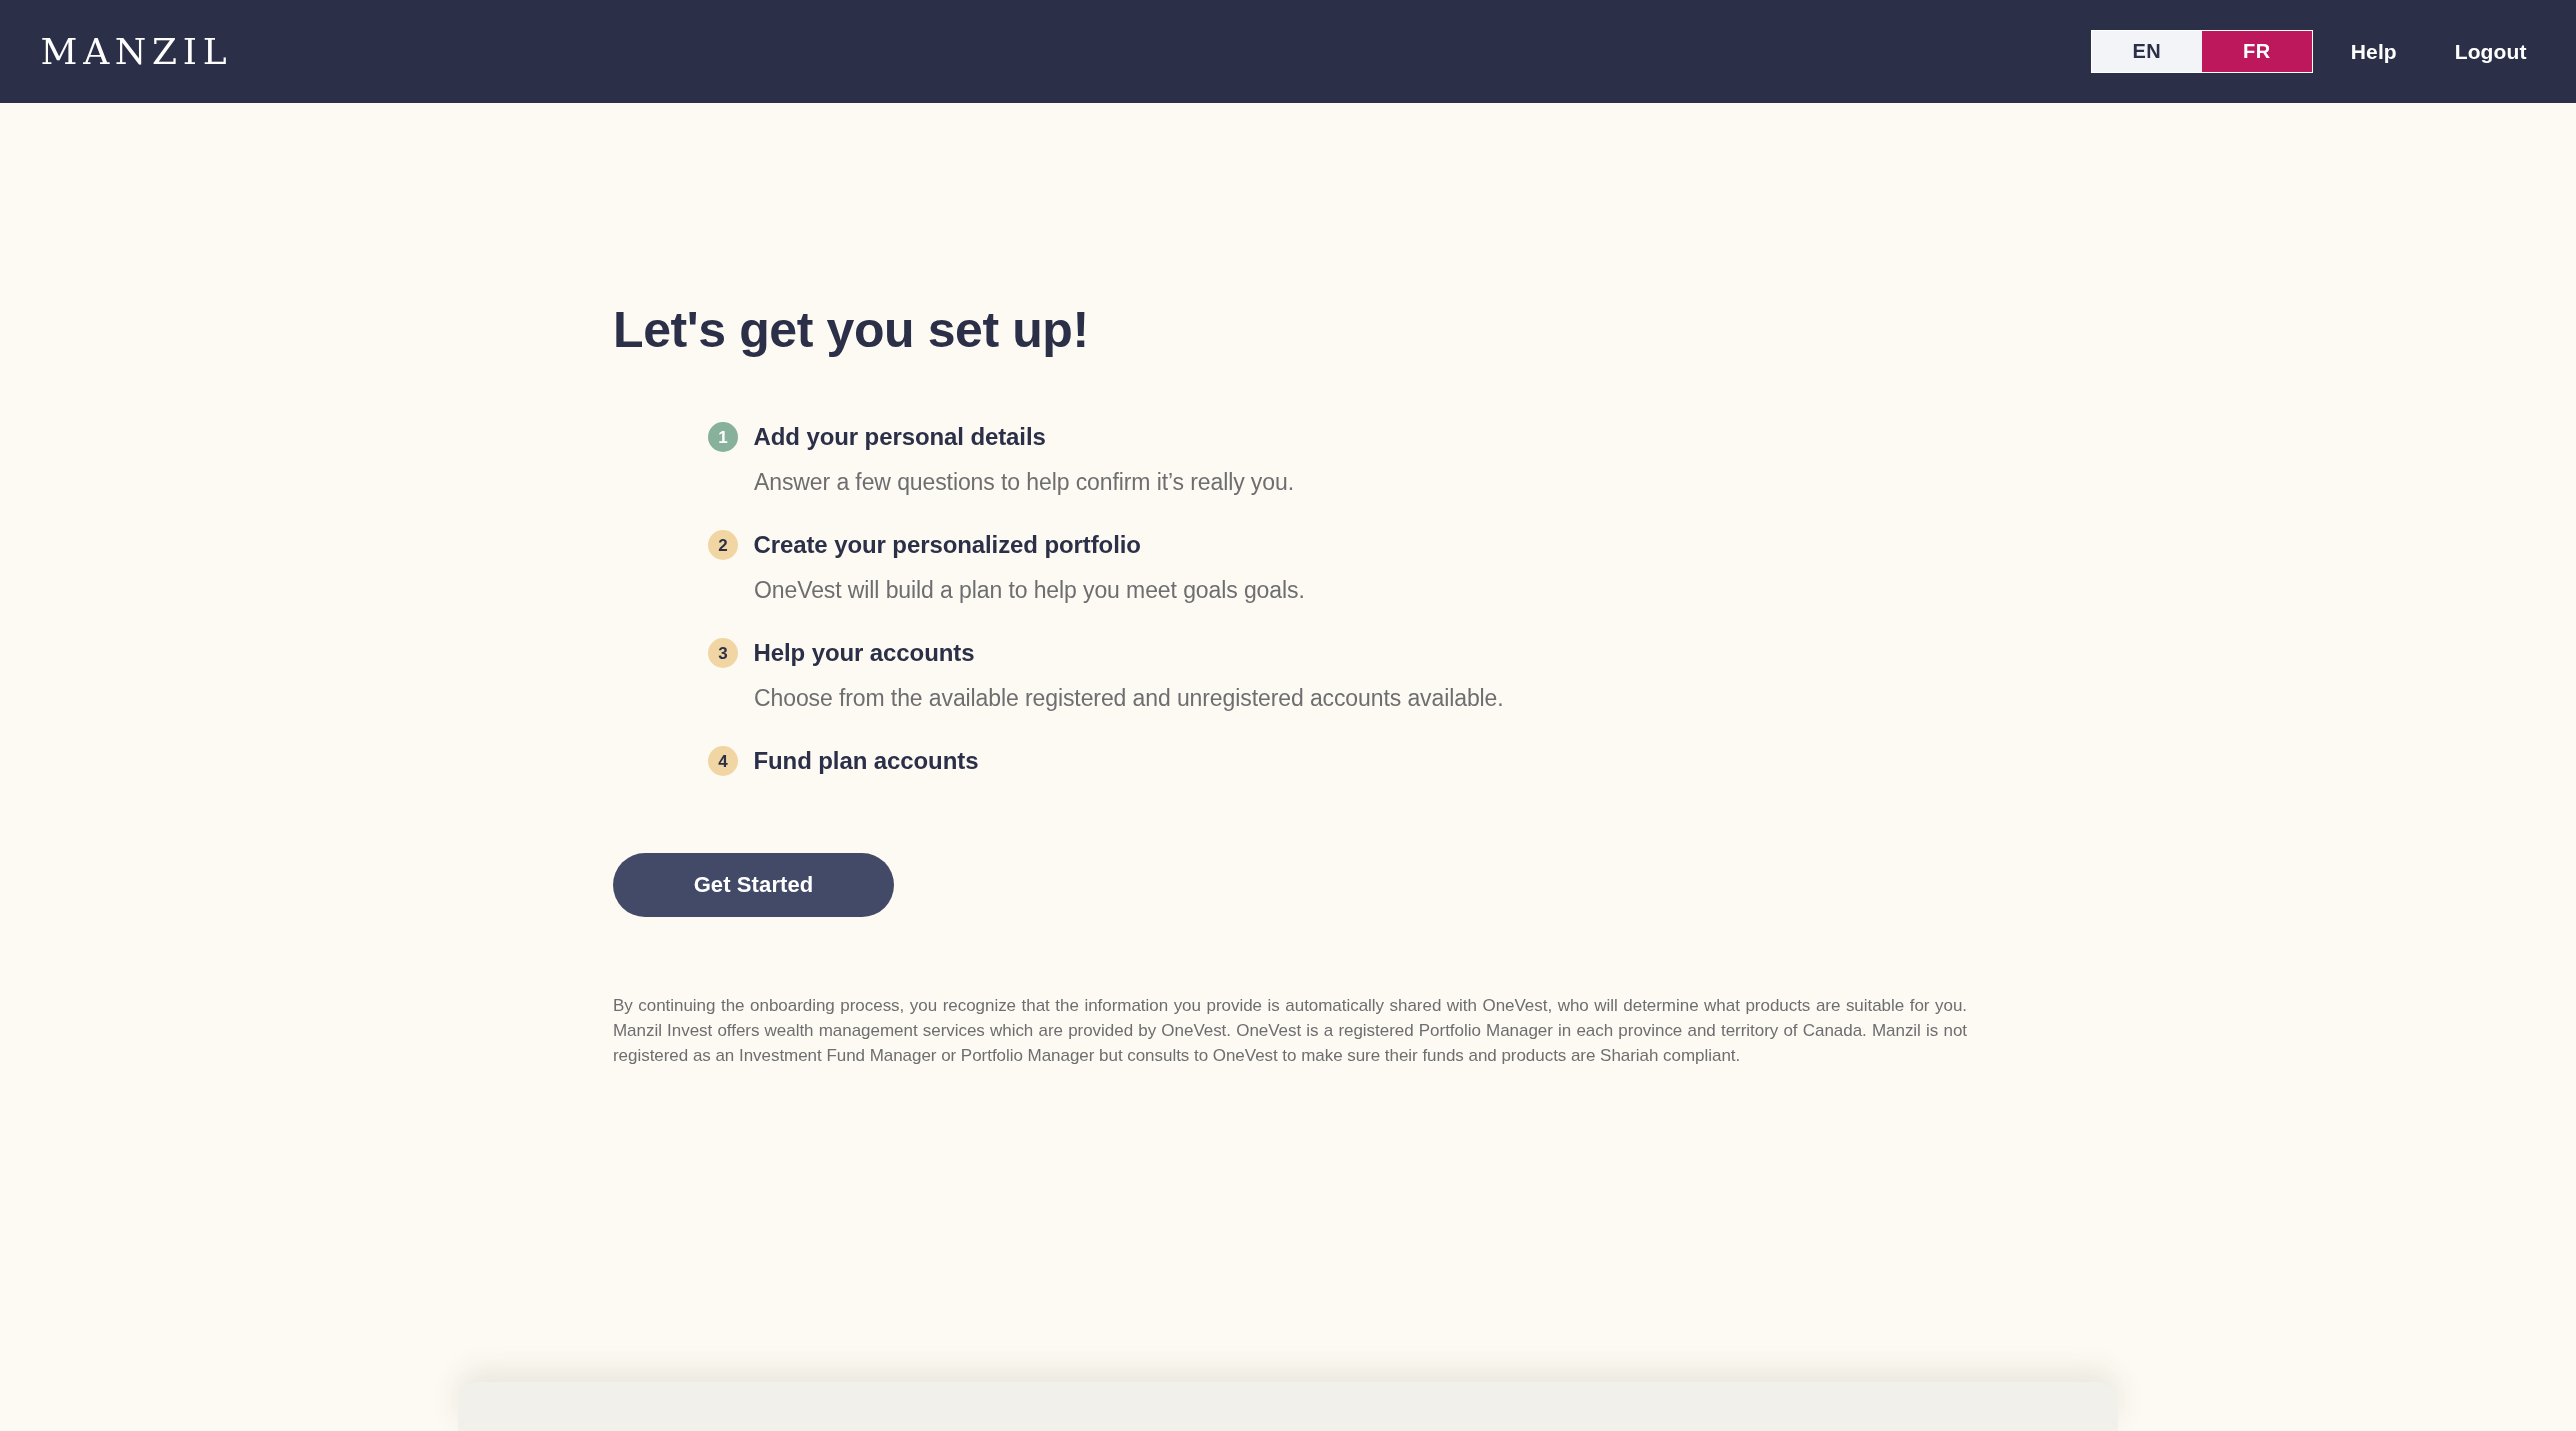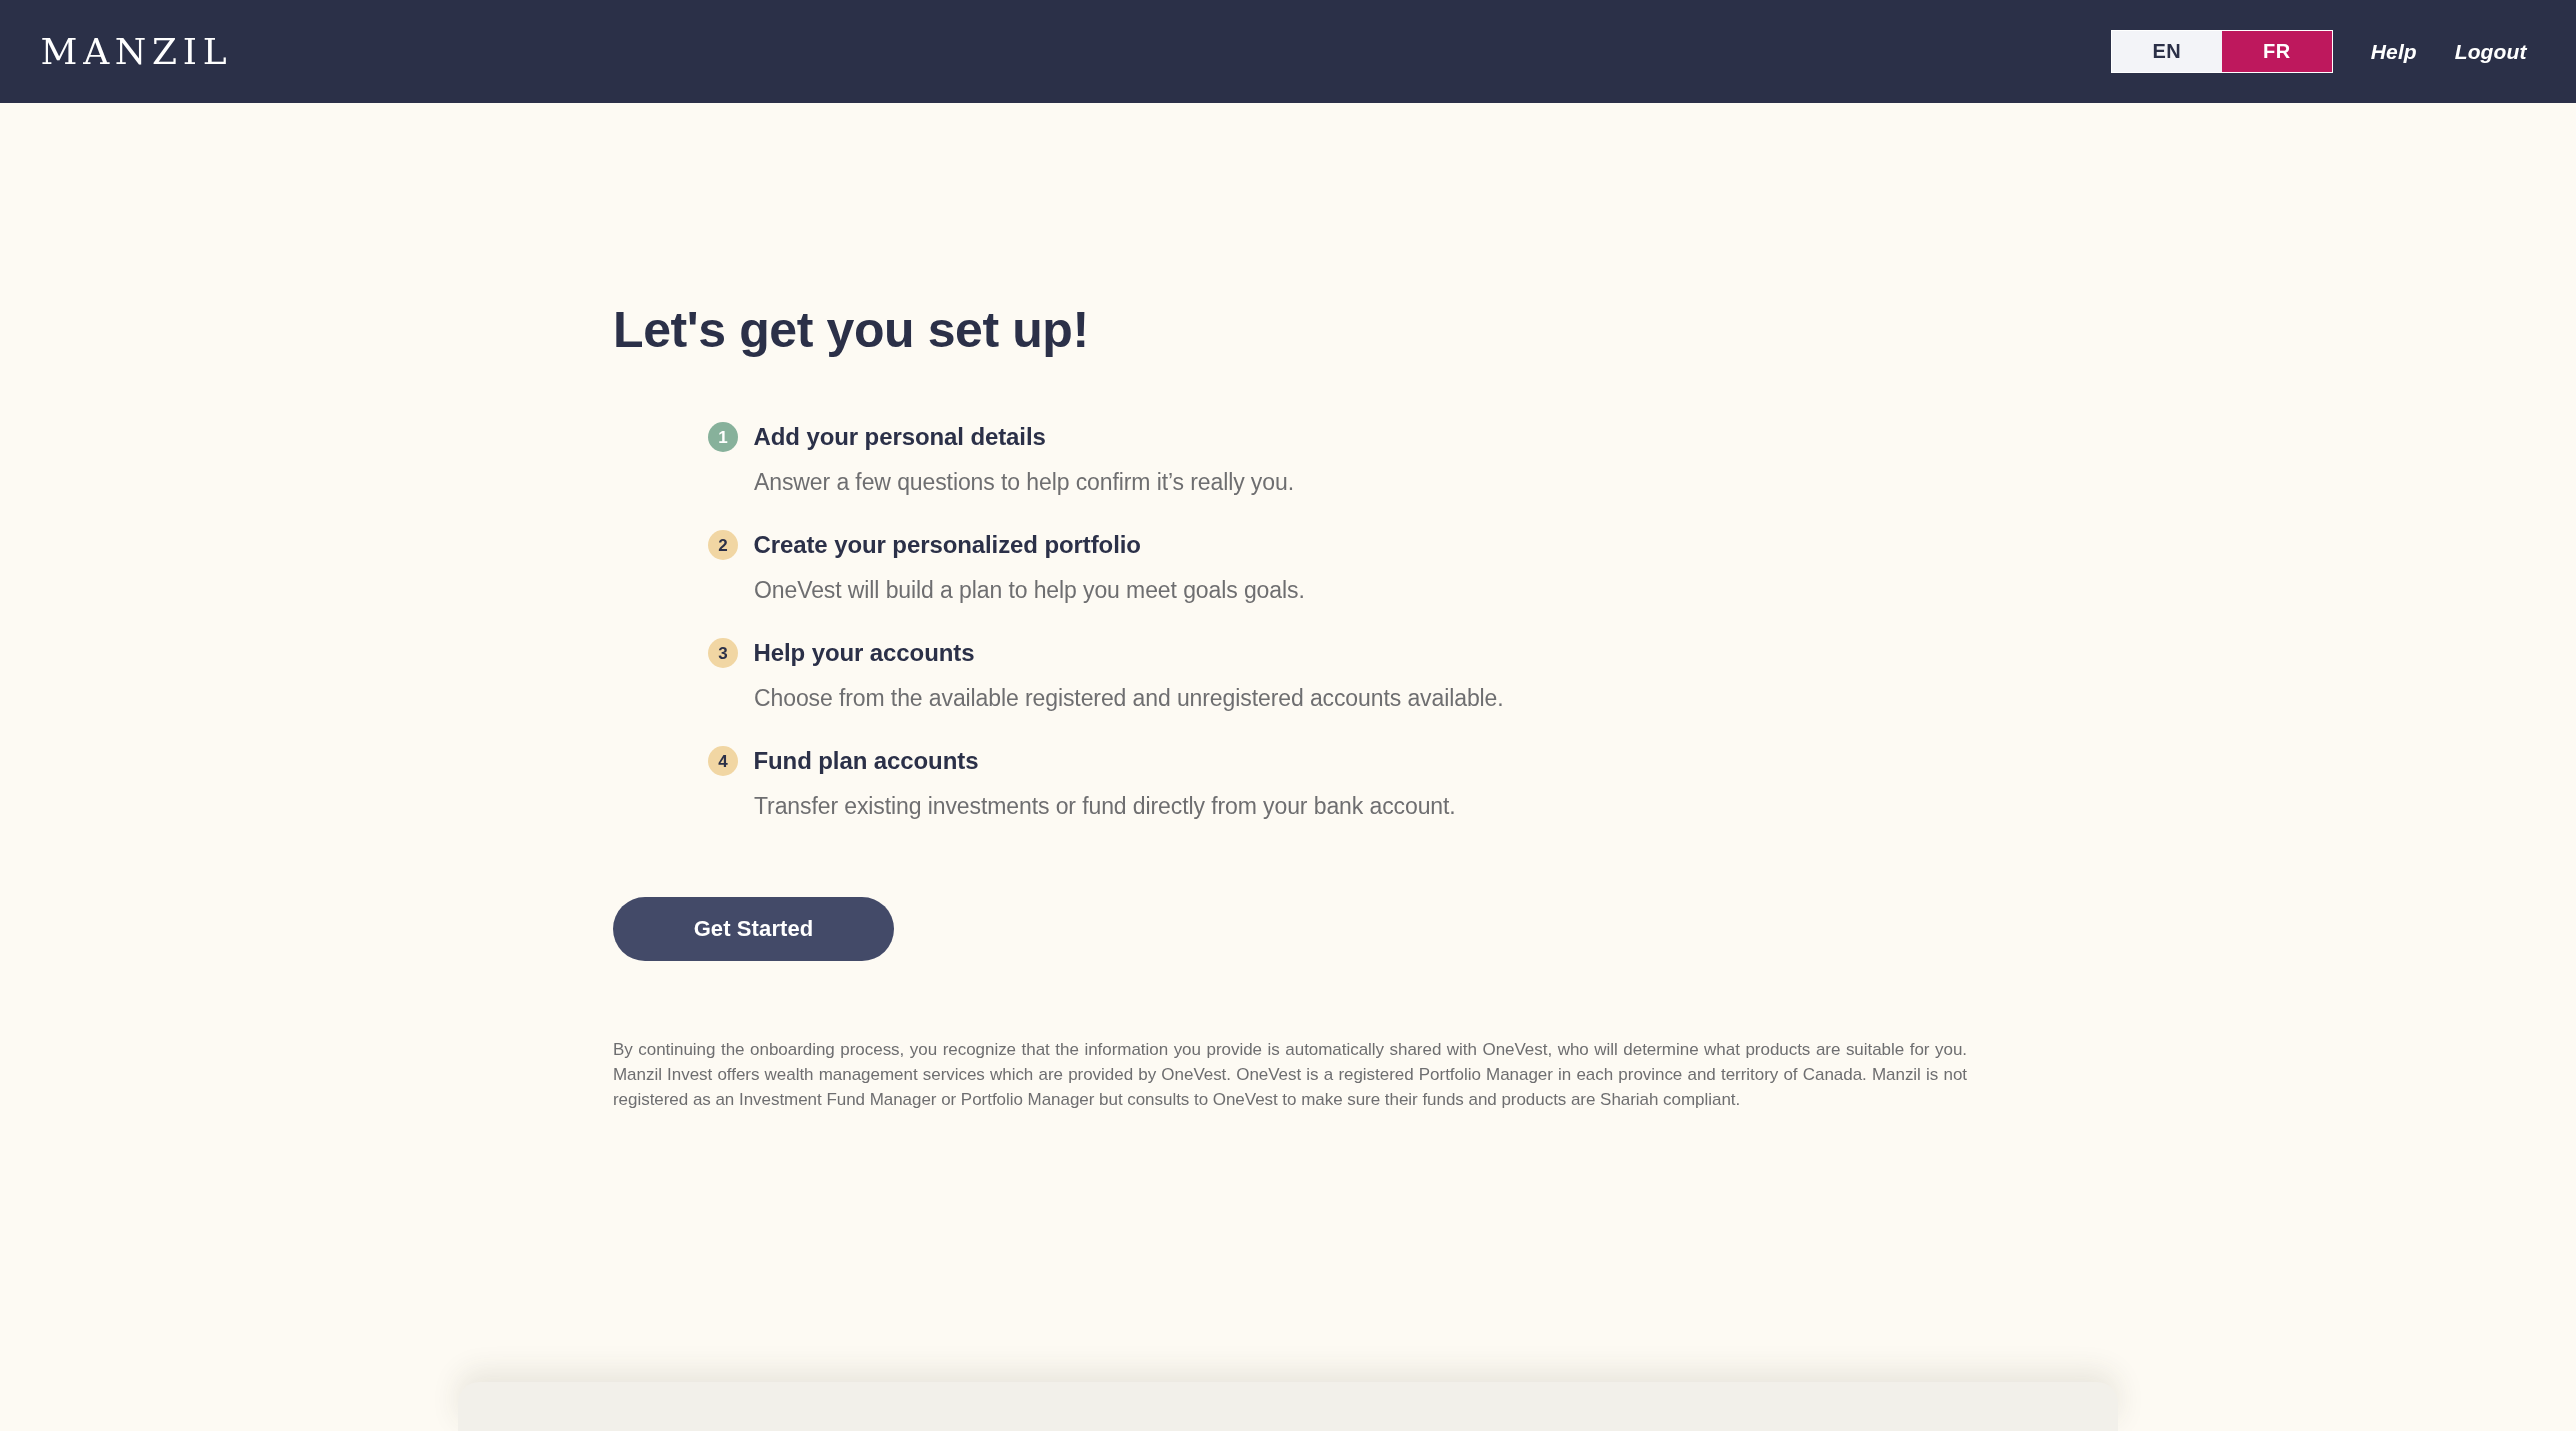--- a/index.html
+++ b/index.html
@@ -64,23 +64,22 @@
     background: #F3F4F8;
     color: #2B3048;
   }
   .lang-btn.inactive {
     background: #be185d;
     color: #FFFFFF;
   }
   .nav-links {
     display: flex;
     align-items: center;
-    gap: 38px;
+    gap: 58px;
     padding-right: 6.5px;
-    font-style: italic;
   }
   .nav-link {
     color: #FFFFFF;
     font-size: 21px;
     font-weight: 700;
     cursor: pointer;
     letter-spacing: 0.1px;
   }
 
   
@@ -233,21 +232,20 @@
         <div class="step-title">Help your accounts</div>
       </div>
       <div class="step-desc">Choose from the available registered and unregistered accounts available.</div>
     </div>
 
     <div class="step">
       <div class="step-head">
         <div class="step-badge tan">4</div>
         <div class="step-title">Fund plan accounts</div>
       </div>
-      <div class="step-desc">Transfer existing investments or fund directly from your bank account.</div>
     </div>
 
   </div>
 
   <div class="cta-wrap">
     <button class="cta-button">Get Started</button>
   </div>
 
   <div class="disclaimer">By continuing the onboarding process, you recognize that the information you provide is automatically shared with OneVest, who will determine what products are suitable for you. Manzil Invest offers wealth management services which are provided by OneVest. OneVest is a registered Portfolio Manager in each province and territory of Canada. Manzil is not registered as an Investment Fund Manager or Portfolio Manager but consults to OneVest to make sure their funds and products are Shariah compliant.</div>
 

